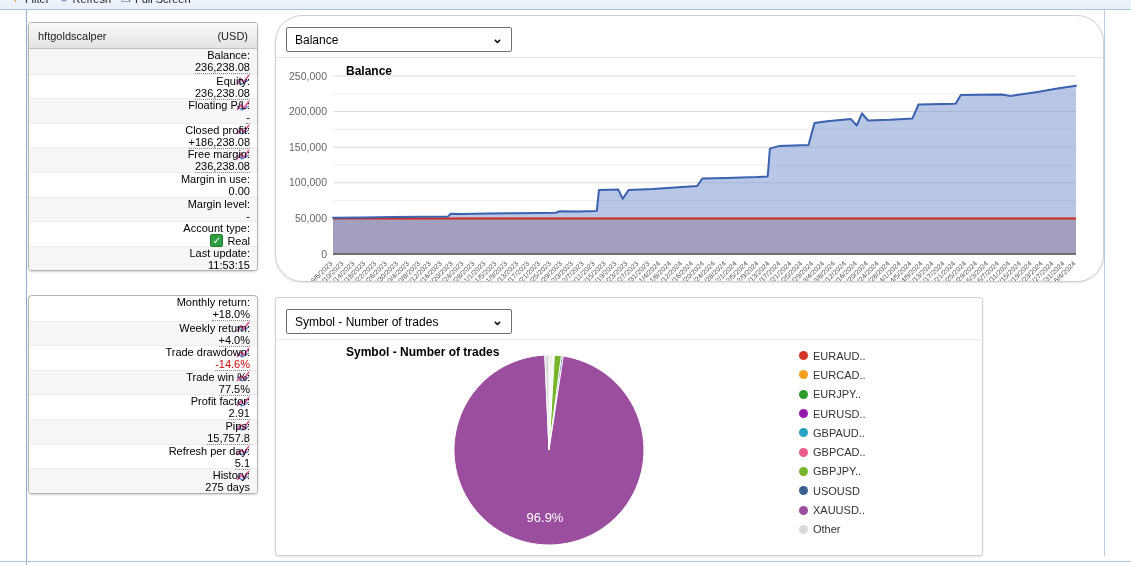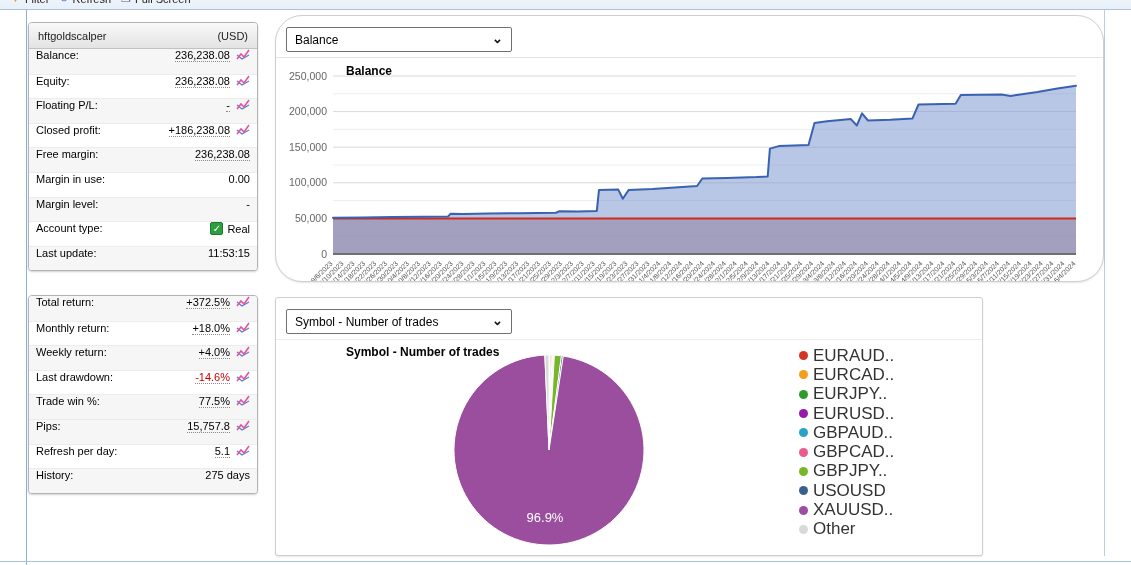--- a/index.html
+++ b/index.html
@@ -18,22 +18,22 @@
   .frame-line-right { position:absolute; left:1104px; top:10px; width:1px; height:546px; background:#b9cde5; }
   .frame-line-bottom { position:absolute; left:0; top:561px; width:1131px; height:1px; background:#a9c2de; }
 
   
   .panel { position:absolute; width:230px; background:#fff; border:1px solid #b3b3b3;
            border-radius:4px; box-shadow:0 1px 2px rgba(0,0,0,.18); overflow:hidden; }
   .panel-hdr { height:26px; background:linear-gradient(#f9f9f9,#e3e3e3); border-bottom:1px solid #c2c2c2;
                display:flex; align-items:center; justify-content:space-between; padding:0 9px;
                font-size:11px; color:#222; }
   .rowlist { width:100%; }
-  .inforow { height:24.6px; display:flex; align-items:flex-start; padding:0 7px; font-size:11px;
-             border-top:1px solid #ececec; color:#000; }
+  .inforow { height:24.6px; display:flex; align-items:flex-end; padding:0 7px; font-size:11px;
+             border-top:1px solid #ececec; color:#000;flex-direction:column; }
   .inforow:first-child { border-top:none; }
   .inforow.alt { background:#f6f6f6; }
   .inforow .lbl { flex:0 0 auto; }
   .inforow .spacer { flex:1 1 auto; }
   .inforow .val { text-align:right; white-space:nowrap; }
   .inforow .val.link { border-bottom:1px dotted #8a8a8a; cursor:pointer; }
   .inforow .val.neg { color:#cc0000; }
   .mini-ico { width:14px; height:12px; margin-left:6px; flex:0 0 auto; cursor:pointer; }
   .chk { width:13px; height:13px; background:#2f9e41; border:1px solid #1d7a2c; border-radius:2px;
          color:#fff; font-size:10px; line-height:12px; text-align:center; margin-right:4px; }
@@ -44,21 +44,21 @@
             box-shadow:0 1px 2px rgba(0,0,0,.10); }
   .cpanel-hdr { height:42px; border-bottom:1px solid #e4e4e4; position:relative; }
   .select { position:absolute; left:10px; top:11px; width:226px; height:25px; background:#fff;
             border:1px solid #707070; border-radius:2px; display:flex; align-items:center;
             justify-content:space-between; padding:0 8px; font-size:12px; color:#000; cursor:pointer; }
   .select .chev { font-size:13px; font-weight:bold; color:#111; margin-top:-3px; }
   .chart-title { position:absolute; font-size:12px; font-weight:bold; color:#000; }
   .legend { position:absolute; }
   .legend-item { display:flex; align-items:center; height:19.3px; cursor:pointer; }
   .legend-dot { width:9px; height:9px; border-radius:50%; margin-right:5px; flex:0 0 auto; }
-  .legend-txt { font-size:17px; color:#333; }
+  .legend-txt { font-size:11px; color:#333; }
   svg text { font-family:"Liberation Sans", sans-serif; }
 </style>
 </head>
 <body>
 
 <div id="stage">
 
   <div class="toolbar">
     <div class="tb-item">
       <span class="tb-ico" style="color:#e0a23c;">▼</span>
@@ -146,60 +146,60 @@
         <div class="inforow alt">
           <span class="lbl">Last update:</span>
           <span class="spacer"></span>
           <span class="val">11:53:15</span>
         </div>
       </div>
   </div>
 
   <div class="panel" style="left:28px; top:295px;">
     <div class="rowlist" id="stats-rows">
-        <div class="inforow alt">
-          <span class="lbl">Total return:</span>
-          <span class="spacer"></span>
-          <span class="val link">+372.5%</span>
-          <svg viewBox="0 0 14 12" class="mini-ico">
-            <polyline points="1,6 6,10 13,6" fill="none" stroke="#5b7fd0" stroke-width="1.3"></polyline>
-            <polyline points="1,10 5,5 8,8 13,1" fill="none" stroke="#e0569e" stroke-width="1.6"></polyline>
-          </svg>
-        </div>
         <div class="inforow">
           <span class="lbl">Monthly return:</span>
           <span class="spacer"></span>
           <span class="val link">+18.0%</span>
           <svg viewBox="0 0 14 12" class="mini-ico">
             <polyline points="1,6 6,10 13,6" fill="none" stroke="#5b7fd0" stroke-width="1.3"></polyline>
             <polyline points="1,10 5,5 8,8 13,1" fill="none" stroke="#e0569e" stroke-width="1.6"></polyline>
           </svg>
         </div>
         <div class="inforow alt">
           <span class="lbl">Weekly return:</span>
           <span class="spacer"></span>
           <span class="val link">+4.0%</span>
           <svg viewBox="0 0 14 12" class="mini-ico">
             <polyline points="1,6 6,10 13,6" fill="none" stroke="#5b7fd0" stroke-width="1.3"></polyline>
             <polyline points="1,10 5,5 8,8 13,1" fill="none" stroke="#e0569e" stroke-width="1.6"></polyline>
           </svg>
         </div>
         <div class="inforow">
-          <span class="lbl">Last drawdown:</span>
+          <span class="lbl">Trade drawdown:</span>
           <span class="spacer"></span>
           <span class="val link neg">-14.6%</span>
           <svg viewBox="0 0 14 12" class="mini-ico">
             <polyline points="1,6 6,10 13,6" fill="none" stroke="#5b7fd0" stroke-width="1.3"></polyline>
             <polyline points="1,10 5,5 8,8 13,1" fill="none" stroke="#e0569e" stroke-width="1.6"></polyline>
           </svg>
         </div>
         <div class="inforow alt">
           <span class="lbl">Trade win %:</span>
           <span class="spacer"></span>
           <span class="val link">77.5%</span>
+          <svg viewBox="0 0 14 12" class="mini-ico">
+            <polyline points="1,6 6,10 13,6" fill="none" stroke="#5b7fd0" stroke-width="1.3"></polyline>
+            <polyline points="1,10 5,5 8,8 13,1" fill="none" stroke="#e0569e" stroke-width="1.6"></polyline>
+          </svg>
+        </div>
+        <div class="inforow">
+          <span class="lbl">Profit factor:</span>
+          <span class="spacer"></span>
+          <span class="val link">2.91</span>
           <svg viewBox="0 0 14 12" class="mini-ico">
             <polyline points="1,6 6,10 13,6" fill="none" stroke="#5b7fd0" stroke-width="1.3"></polyline>
             <polyline points="1,10 5,5 8,8 13,1" fill="none" stroke="#e0569e" stroke-width="1.6"></polyline>
           </svg>
         </div>
         <div class="inforow alt">
           <span class="lbl">Pips:</span>
           <span class="spacer"></span>
           <span class="val link">15,757.8</span>
           <svg viewBox="0 0 14 12" class="mini-ico">

